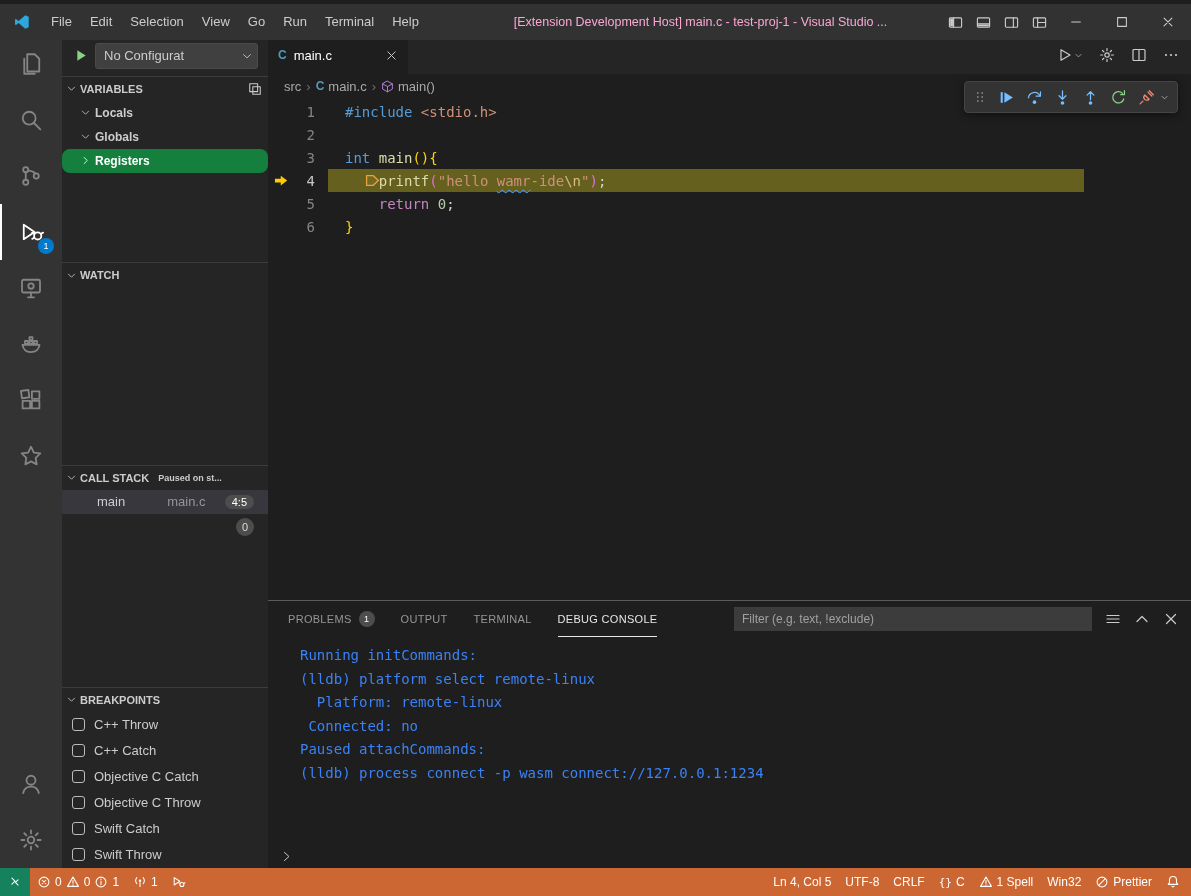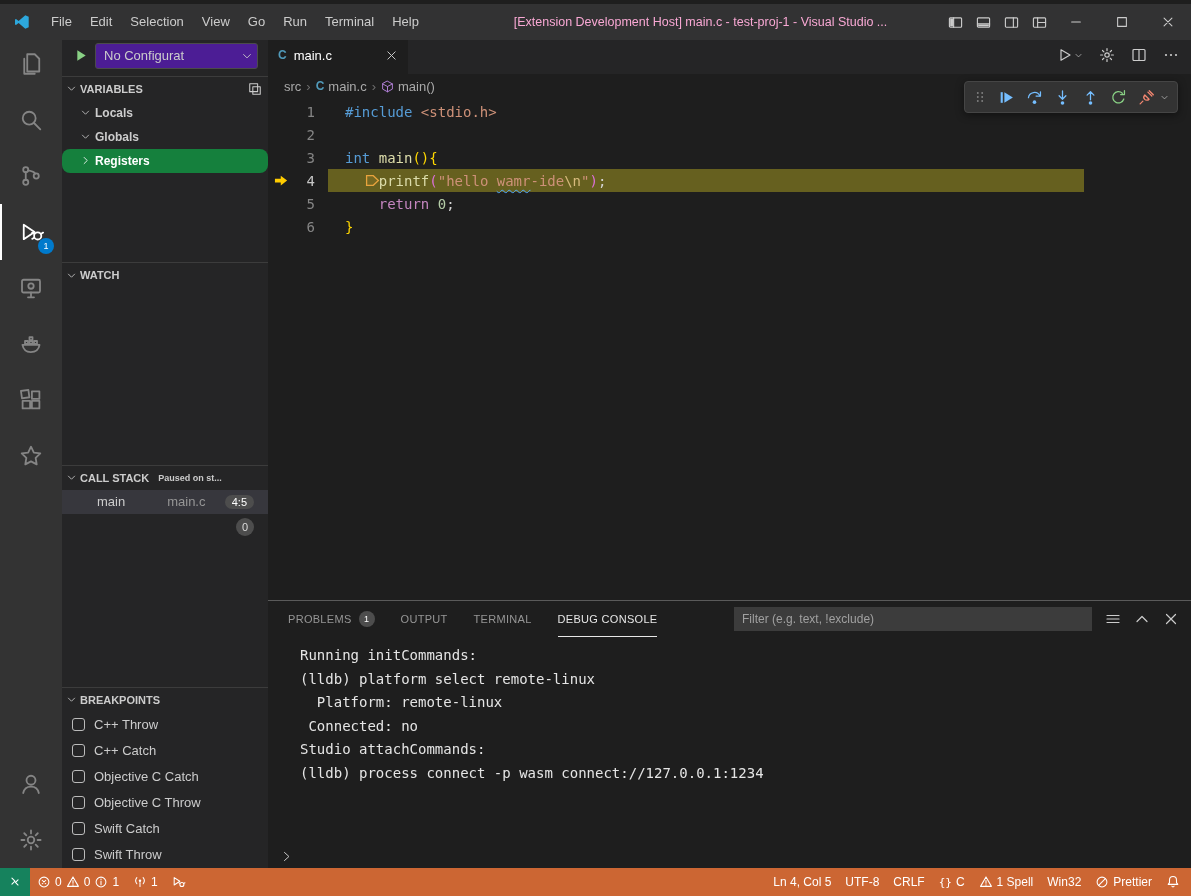--- a/index.html
+++ b/index.html
@@ -25,21 +25,21 @@
   
   .activitybar { width:62px; background:#333333; display:flex; flex-direction:column; flex:none; }
   .ab-item { height:56px; display:flex; align-items:center; justify-content:center; color:#858585; position:relative; cursor:pointer; }
   .ab-item.active { color:#ffffff; border-left:2px solid #ffffff; }
   .ab-badge { position:absolute; right:8px; bottom:6px; min-width:16px; height:16px; border-radius:50%; background:#007acc; color:#fff; font-size:9px; display:flex; align-items:center; justify-content:center; }
   .ab-bottom { margin-top:auto; }
 
   
   .sidebar { width:206px; background:#252526; flex:none; display:flex; flex-direction:column; overflow:hidden; }
   .debug-config { height:40px; display:flex; align-items:center; padding:0 10px 0 12px; gap:6px; }
-  .config-select { flex:1; height:26px; background:#4c1d95; border:1px solid #4b4b4b; border-radius:3px; display:flex; align-items:center; padding:0 4px 0 8px; color:#cccccc; cursor:pointer; }
+  .config-select { flex:1; height:26px; background:#404040; border:1px solid #4b4b4b; border-radius:3px; display:flex; align-items:center; padding:0 4px 0 8px; color:#cccccc; cursor:pointer; }
   .config-select span { flex:1; white-space:nowrap; overflow:hidden; }
   .section { border-top:1px solid #3c3c3c; }
   .sec-variables { height:187px; }
   .sec-watch { height:203px; }
   .sec-callstack { height:223px; }
   .sec-breakpoints { flex:1; }
   .section-header { height:24px; display:flex; align-items:center; padding:0 6px 0 4px; font-size:11px; font-weight:bold; color:#cccccc; gap:3px;text-align:right; }
   .hdr-status { font-size:9px; margin-left:6px; color:#cccccc; white-space:nowrap; }
   .hdr-icon { margin-left:auto; color:#cccccc; }
   .tree-row { height:24px; display:flex; align-items:center; gap:4px; color:#cccccc; cursor:pointer; }
@@ -86,21 +86,21 @@
 
   
   .panel { height:268px; flex:none; border-top:1px solid #5a5a5a; display:flex; flex-direction:column; position:relative; background:#1e1e1e; }
   .panel-header { height:36px; flex:none; display:flex; align-items:center; padding-left:20px; gap:26px; }
   .panel-tab { height:100%; display:flex; align-items:center; gap:7px; font-size:11px; letter-spacing:.3px; color:#969696; cursor:pointer; }
   .panel-tab.active { color:#e7e7e7; border-bottom:1px solid #e7e7e7; }
   .tab-badge { width:16px; height:16px; border-radius:50%; background:#4d4d4d; color:#ffffff; font-size:9px; display:flex; align-items:center; justify-content:center; }
   .panel-filter { position:absolute; right:99px; top:6px; width:358px; height:24px; background:#3c3c3c; border:none; outline:none; color:#cccccc; font-size:12px; padding:0 8px; font-family:inherit; }
   .panel-filter::placeholder { color:#a0a0a0; }
   .panel-icons { position:absolute; right:12px; top:10px; display:flex; gap:13px; color:#cccccc; }
-  .console { flex:1; padding:7px 0 0 32px; font-family:"DejaVu Sans Mono",monospace; font-size:14px; line-height:23.5px; color:#e5e5e5; white-space:pre; overflow:hidden; }
+  .console { flex:1; padding:7px 0 0 32px; font-family:"DejaVu Sans Mono",monospace; font-size:14px; line-height:23.5px; color:#3b82f6; white-space:pre; overflow:hidden; }
   .console-input { height:24px; flex:none; display:flex; align-items:center; padding-left:12px; color:#cccccc; }
 
   
   .statusbar { position:absolute; bottom:0; left:0; right:0; height:28px; background:#cc6633; color:#ffffff; display:flex; align-items:stretch; font-size:12px; z-index:20; }
   .sb-remote { width:30px; background:#16825d; display:flex; align-items:center; justify-content:center; cursor:pointer; }
   .sb-item { display:flex; align-items:center; gap:4px; padding:0 7px; cursor:pointer; white-space:nowrap; }
   .sb-right { margin-left:auto; display:flex; align-items:stretch; padding-right:4px; }
   .sb-braces { font-family:"DejaVu Sans Mono",monospace; font-size:11px; }
 </style>
 </head>
@@ -542,21 +542,21 @@
                 <path d="M3 10.5 8 5.5l5 5"></path>
               </svg>
           </span>
           <span>
             <svg class="si" width="16" height="16" viewBox="0 0 16 16">
                 <path d="M3.5 3.5l9 9M12.5 3.5l-9 9"></path>
               </svg>
           </span>
         </div>
       </div>
-      <div class="console"><div>Running initCommands:</div><div>(lldb) platform select remote-linux</div><div>  Platform: remote-linux</div><div> Connected: no</div><div>Studio attachCommands:</div><div>(lldb) process connect -p wasm connect://127.0.0.1:1234</div></div>
+      <div class="console"><div>Running initCommands:</div><div>(lldb) platform select remote-linux</div><div>  Platform: remote-linux</div><div> Connected: no</div><div>Paused attachCommands:</div><div>(lldb) process connect -p wasm connect://127.0.0.1:1234</div></div>
       <div class="console-input">
         <svg class="si" width="13" height="13" viewBox="0 0 16 16">
             <path d="M5.5 3 11 8l-5.5 5"></path>
           </svg>
       </div>
     </div>
   </div>
 </div>
 
 <div class="statusbar">

